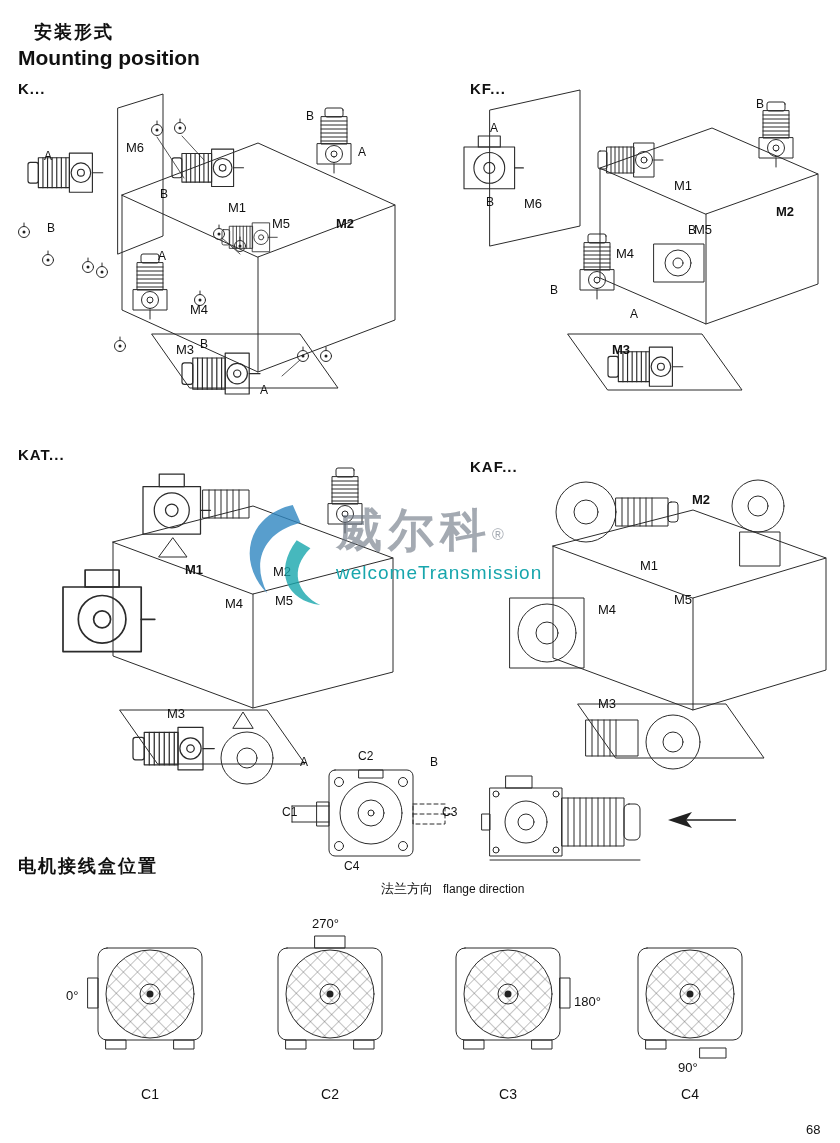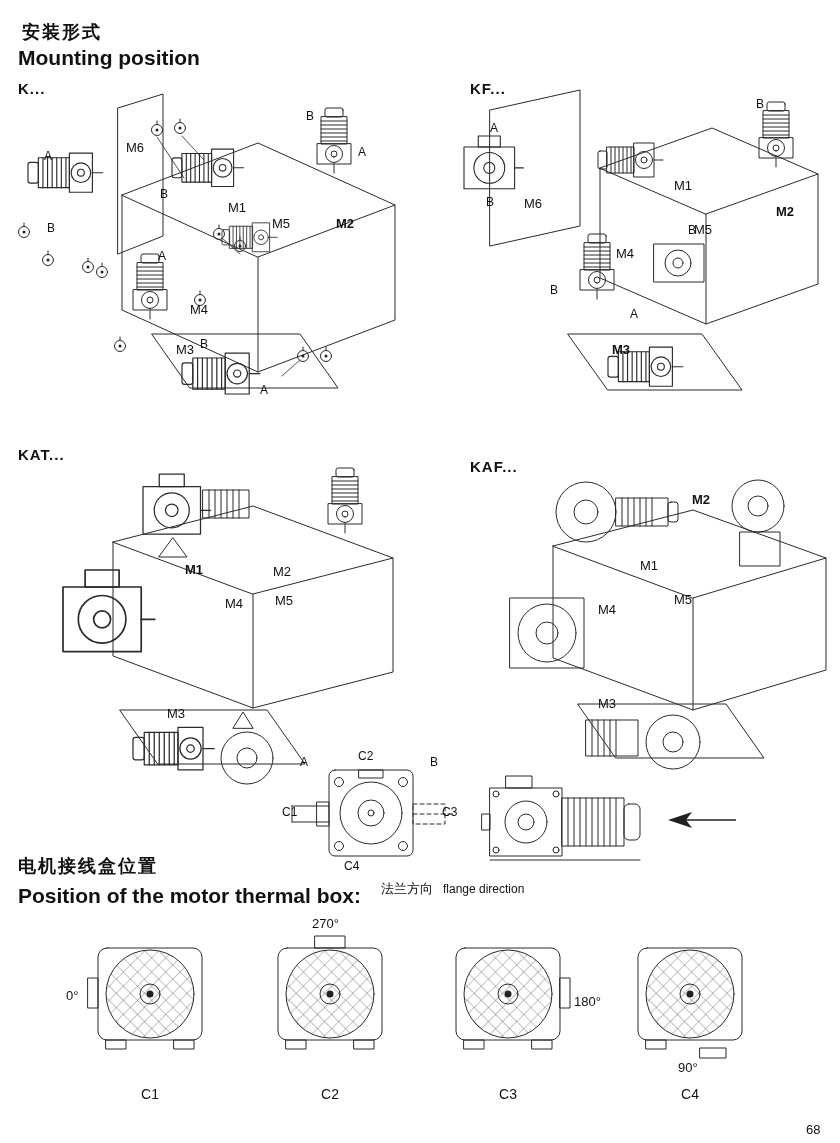--- a/index.html
+++ b/index.html
@@ -54,21 +54,21 @@
         <path d="M46 29h8"></path>
       </g>
       <g id="sym-plug">
         <circle cx="0" cy="0" r="5.5"></circle>
         <circle cx="0" cy="0" r="1.5" fill="#222" stroke="none"></circle>
         <path d="M0 -5.5 L0 -9"></path>
       </g>
     </defs>
   </svg>
 
-  <div class="abs title-zh" style="left:22px;top:20px">安装形式</div>
+  <div class="abs title-zh" style="left:34px;top:20px">安装形式</div>
   <div class="abs title-en" style="left:18px;top:46px">Mounting position</div>
 
   <div class="abs sec-label" style="left:18px;top:80px">K...</div>
   <div class="abs sec-label" style="left:470px;top:80px">KF...</div>
   <div class="abs sec-label" style="left:18px;top:446px">KAT...</div>
   <div class="abs sec-label" style="left:470px;top:458px">KAF...</div>
 
   <svg class="diagram" style="left:0;top:86px" width="445" height="356" viewBox="0 0 445 356">
     <g class="ink">
       <polygon points="118,22 163,8 163,150 118,168"></polygon>
@@ -188,20 +188,30 @@
       <circle cx="215" cy="284" r="27"></circle>
       <circle cx="215" cy="284" r="10"></circle>
     </g>
     <text x="234" y="46" class="bold">M2</text>
     <text x="182" y="112">M1</text>
     <text x="140" y="156">M4</text>
     <text x="216" y="146">M5</text>
     <text x="140" y="250">M3</text>
   </svg>
 
+  <div class="watermark">
+    <svg width="98" height="112" viewBox="0 0 100 112">
+      <path d="M62 4 C16 14 4 62 36 94 C20 64 30 32 70 22 Z" fill="#2e86c1" opacity="0.8"></path>
+      <path d="M66 40 C42 72 56 102 90 106 C66 94 58 70 80 48 Z" fill="#18a6ad" opacity="0.8"></path>
+    </svg>
+    <div class="wm-text">
+      <span class="wm-zh">威尔科</span><sup class="wm-reg">®</sup>
+      <div class="wm-en">welcomeTransmission</div>
+    </div>
+  </div>
 
   <svg class="diagram" style="left:272px;top:746px" width="200" height="128" viewBox="0 0 200 128">
     <g class="ink">
       <rect x="57" y="24" width="84" height="86" rx="6"></rect>
       <rect x="87" y="24" width="24" height="8"></rect>
       <circle cx="99" cy="67" r="31"></circle>
       <circle cx="99" cy="67" r="13"></circle>
       <circle cx="99" cy="67" r="3"></circle>
       <circle cx="67" cy="36" r="4.5"></circle>
         <circle cx="131" cy="36" r="4.5"></circle>
@@ -240,21 +250,20 @@
       <path d="M8 90 H158"></path>
     </g>
   </svg>
 
   <svg class="diagram" style="left:666px;top:808px" width="72" height="24" viewBox="0 0 72 24">
     <polygon points="2,12 26,4 20,12 26,20" fill="#222" stroke="none"></polygon>
     <path d="M20 12 H70" stroke="#222" stroke-width="1.5" fill="none"></path>
   </svg>
 
   <div class="abs title-zh" style="left:18px;top:854px">电机接线盒位置</div>
-  <div class="abs title-en" style="left:18px;top:884px">Position of the motor thermal box:</div>
 
   <svg class="diagram" style="left:88px;top:936px" width="124" height="124" viewBox="0 0 124 124">
     <g class="ink">
       <rect x="10" y="12" width="104" height="92" rx="9"></rect>
       <rect x="18" y="104" width="20" height="9"></rect>
         <rect x="86" y="104" width="20" height="9"></rect>
       <circle cx="62" cy="58" r="44" fill="url(#lattice)"></circle>
       <circle cx="62" cy="58" r="10"></circle>
       <circle cx="62" cy="58" r="3.5" fill="#222" stroke="none"></circle>
       <rect x="0" y="42" width="10" height="30"></rect>

